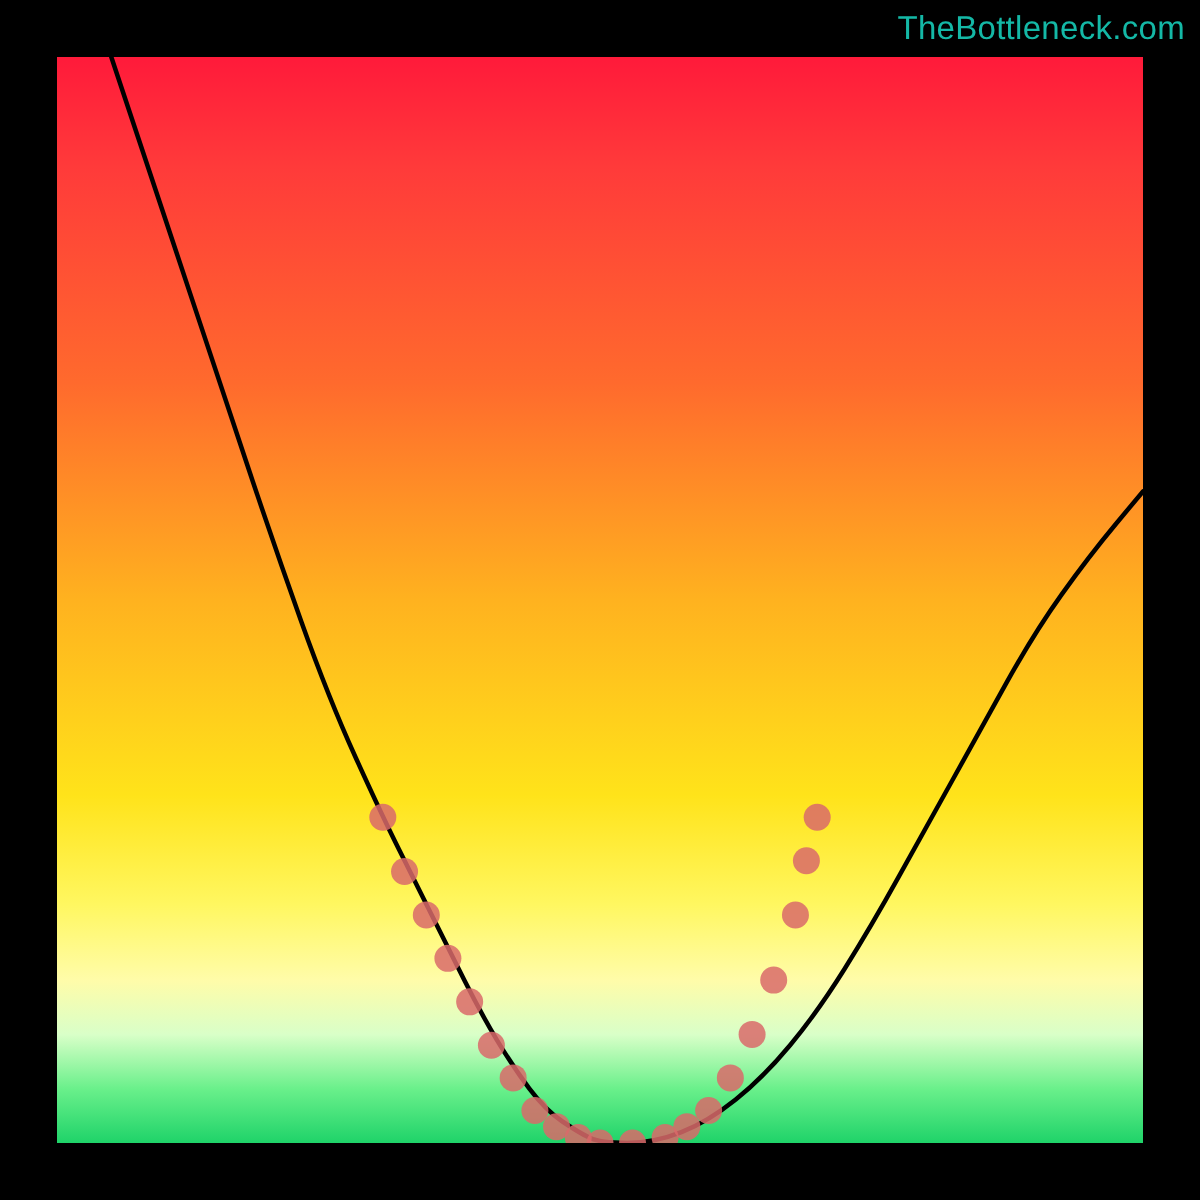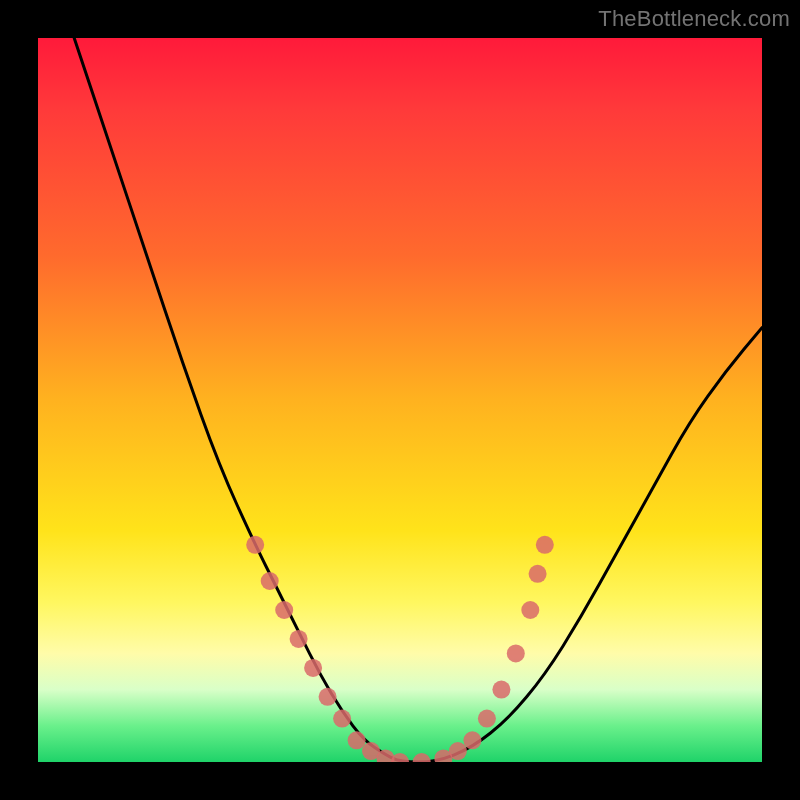--- a/index.html
+++ b/index.html
@@ -43,21 +43,21 @@
     position: absolute;
     left: 0;
     top: 0;
     width: 724px;
     height: 724px;
   }
   .watermark {
     position: absolute;
     top: 6px;
     right: 10px;
-    color: #737373;
+    color: #14b8a6;
     font-size: 22px;
     letter-spacing: 0.2px;
     font-weight: 400;
   }
 </style>
 </head>
 <body>
 
 <div class="frame">
 

